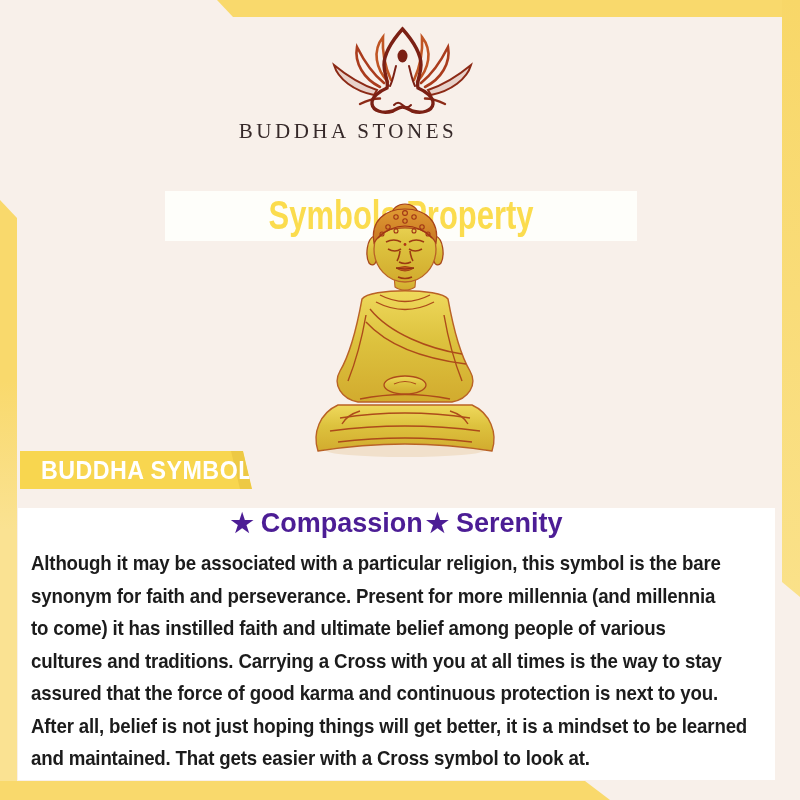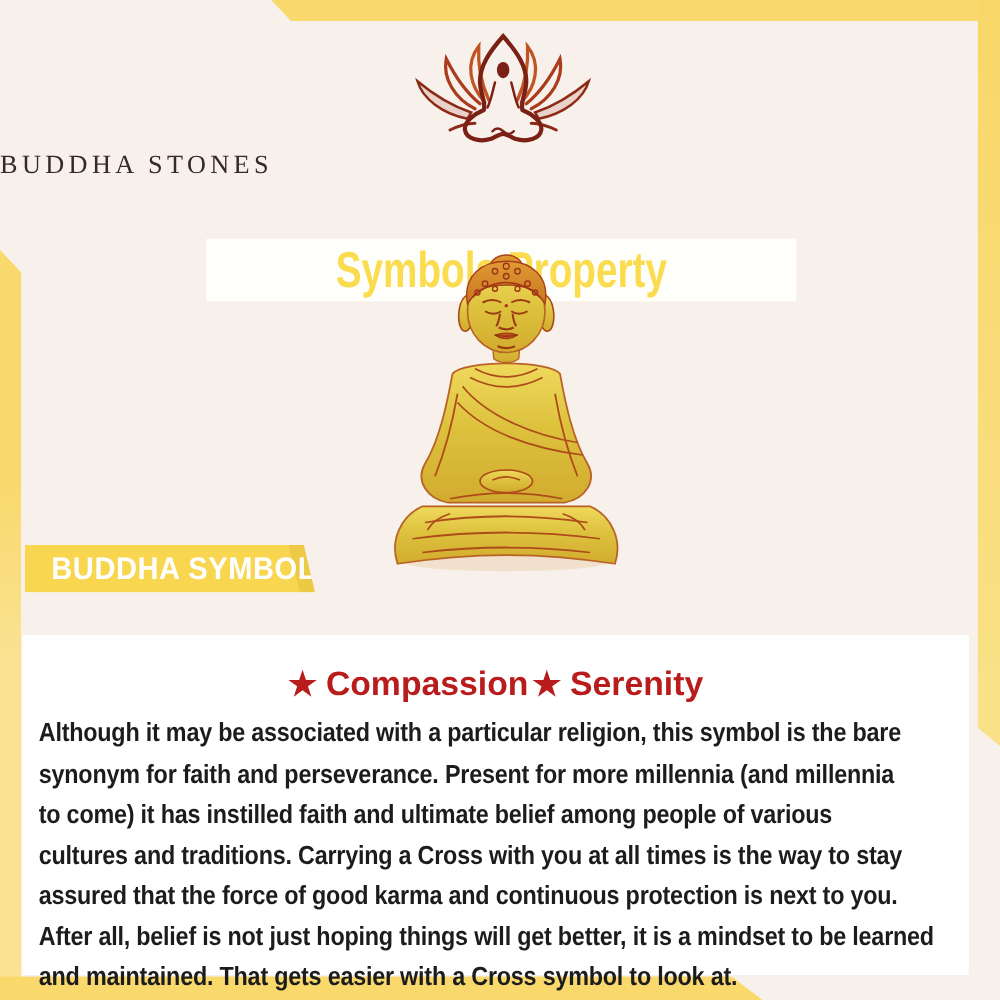--- a/index.html
+++ b/index.html
@@ -24,59 +24,59 @@
     background:linear-gradient(#f9d96c 30%,#fae292 55%);
     clip-path:polygon(0 0,100% 18px,100% 100%,0 100%);
   }
   .accent-bottom{
     left:0;bottom:0;width:610px;height:19px;background:#f9d96c;
     clip-path:polygon(0 0,585px 0,610px 100%,0 100%);
   }
   
   .logo{position:absolute;left:330px;top:25px;width:145px;height:95px;}
   .brand-name{
-    position:absolute;left:0;top:119px;width:696px;
+    position:absolute;left:0;top:119px;width:696px;text-align:center;
     font-family:"Liberation Serif", serif;font-size:21px;color:#362929;
     letter-spacing:3.5px;font-weight:400;
   }
   
   .title-box{
     position:absolute;left:165px;top:144px;width:472px;height:50px;
     background:#fefefa;display:flex;align-items:center;justify-content:center;margin-top:47px;
   }
   .title-text{
     font-size:36px;font-weight:700;color:#fbdc4e;white-space:nowrap;
     transform:scale(0.86,1.12);letter-spacing:0px;
   }
   
   .statue{position:absolute;left:300px;top:203px;width:210px;height:255px;}
   
   .ribbon{
-    position:absolute;left:20px;top:436px;width:232px;height:38px;
+    position:absolute;left:20px;top:451px;width:232px;height:38px;
     background:#f8d64f;
     clip-path:polygon(0 0,223px 0,232px 100%,0 100%);
   }
   .ribbon-fold{
     position:absolute;right:0;top:0;width:232px;height:38px;
     background:#edc945;
     clip-path:polygon(211px 0,223px 0,232px 100%,220px 100%);
   }
   .ribbon-label{
     position:absolute;left:21px;top:0;line-height:38px;
     font-size:25px;font-weight:700;color:#ffffff;letter-spacing:0.5px;
     white-space:nowrap;transform:scaleX(0.93);transform-origin:left center;
   }
   
   .panel{
     position:absolute;left:18px;top:508px;width:757px;height:272px;
     background:#ffffff;
   }
   .traits{
-    margin-top:24px;height:34px;text-align:center;
-    font-size:27px;font-weight:700;color:#b91c1c;white-space:nowrap;
+    margin-top:0;height:34px;text-align:center;
+    font-size:27px;font-weight:700;color:#4c1d95;white-space:nowrap;
   }
   .traits .star{font-size:26px;margin-right:7px;}
   .traits .star.second{margin-left:3px;}
   .body-text{
     margin:5px 0 0 13px;width:830px;
     transform:scaleX(0.89);transform-origin:left top;
   }
   .body-line{
     white-space:nowrap;font-size:21px;line-height:32.5px;font-weight:700;
     color:#1c1c1c;letter-spacing:-0.2px;

